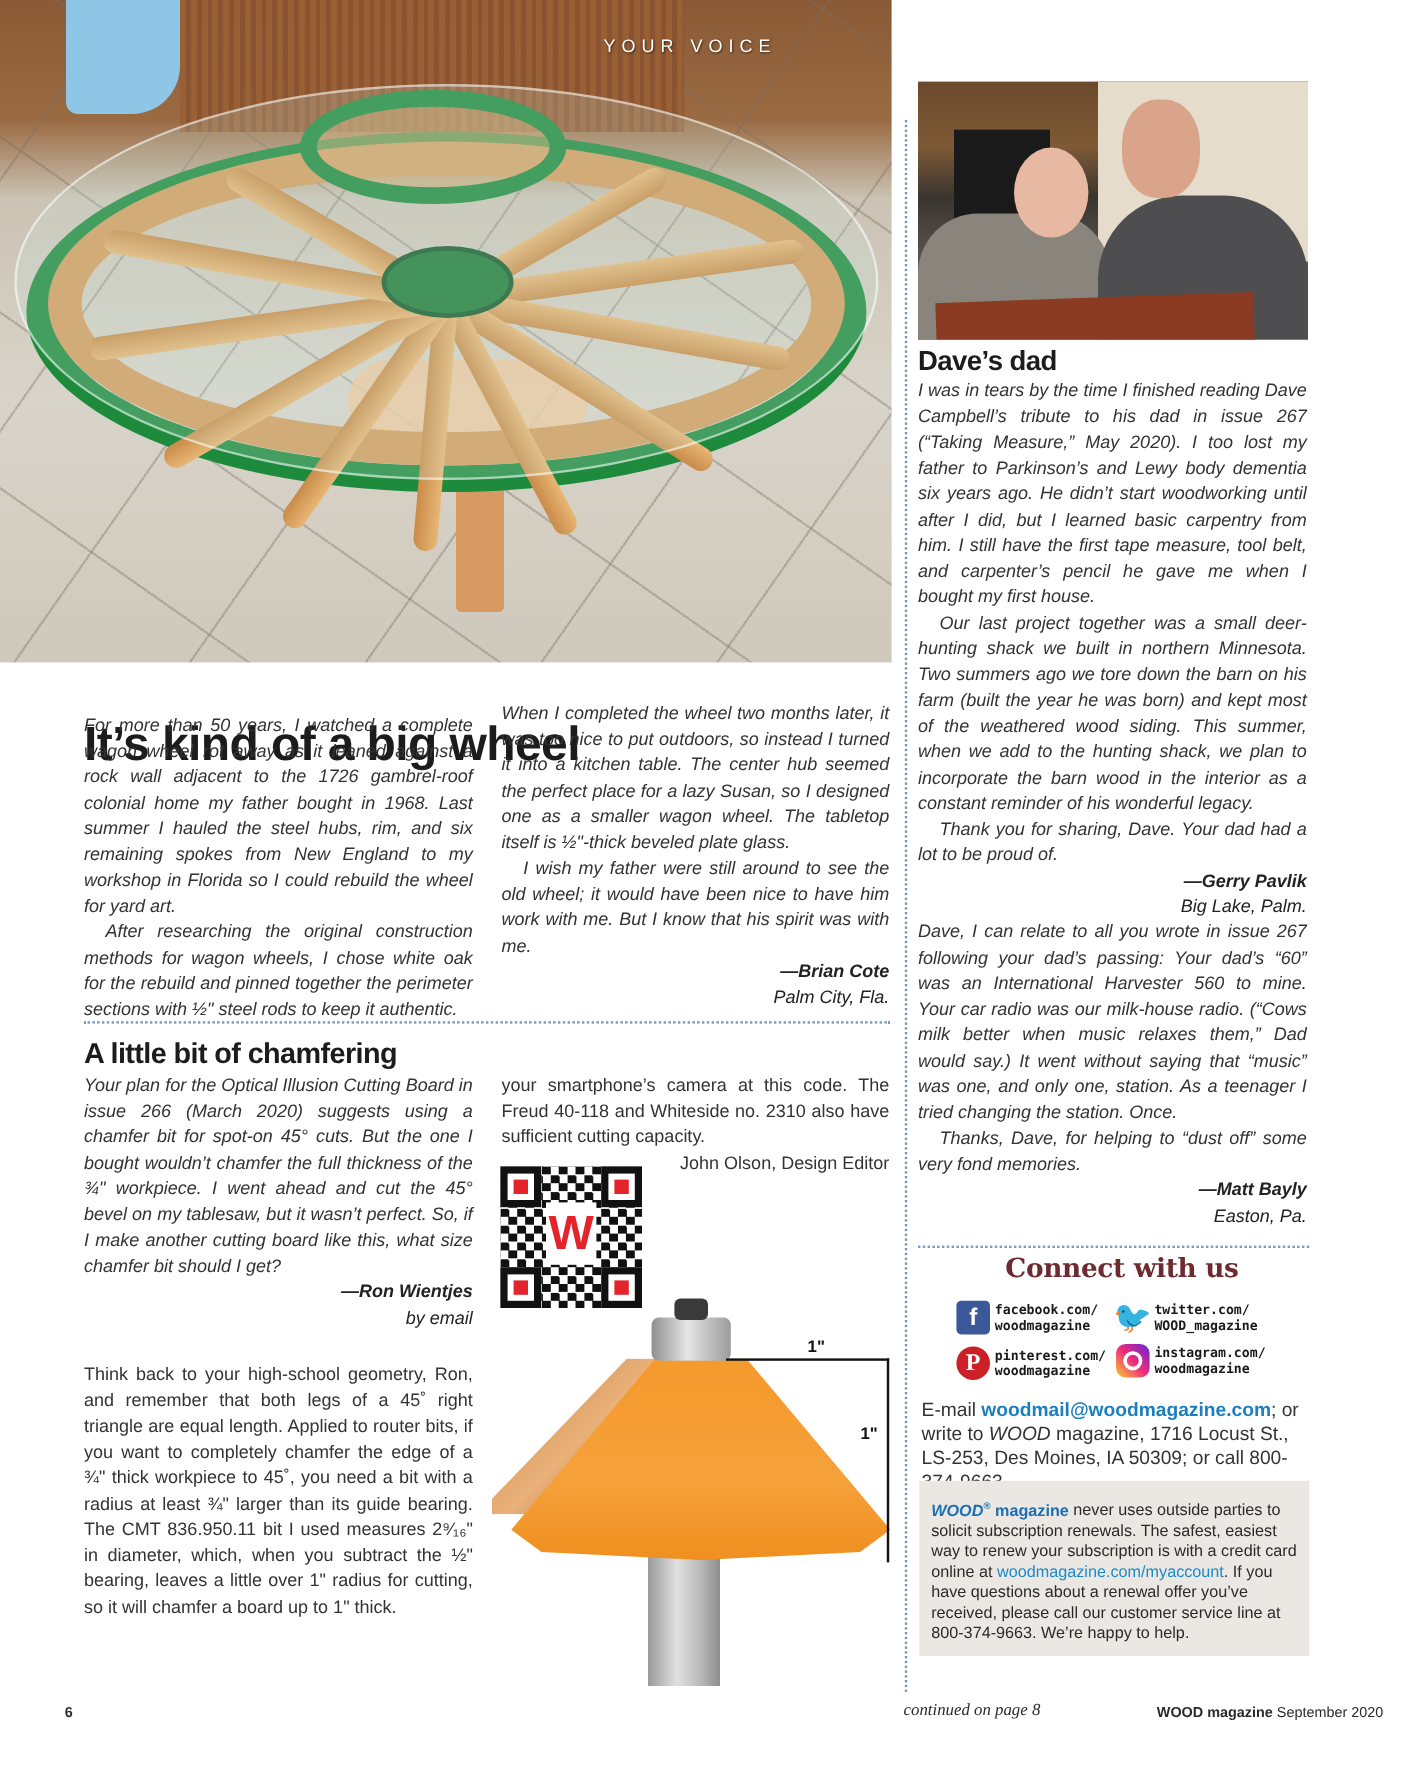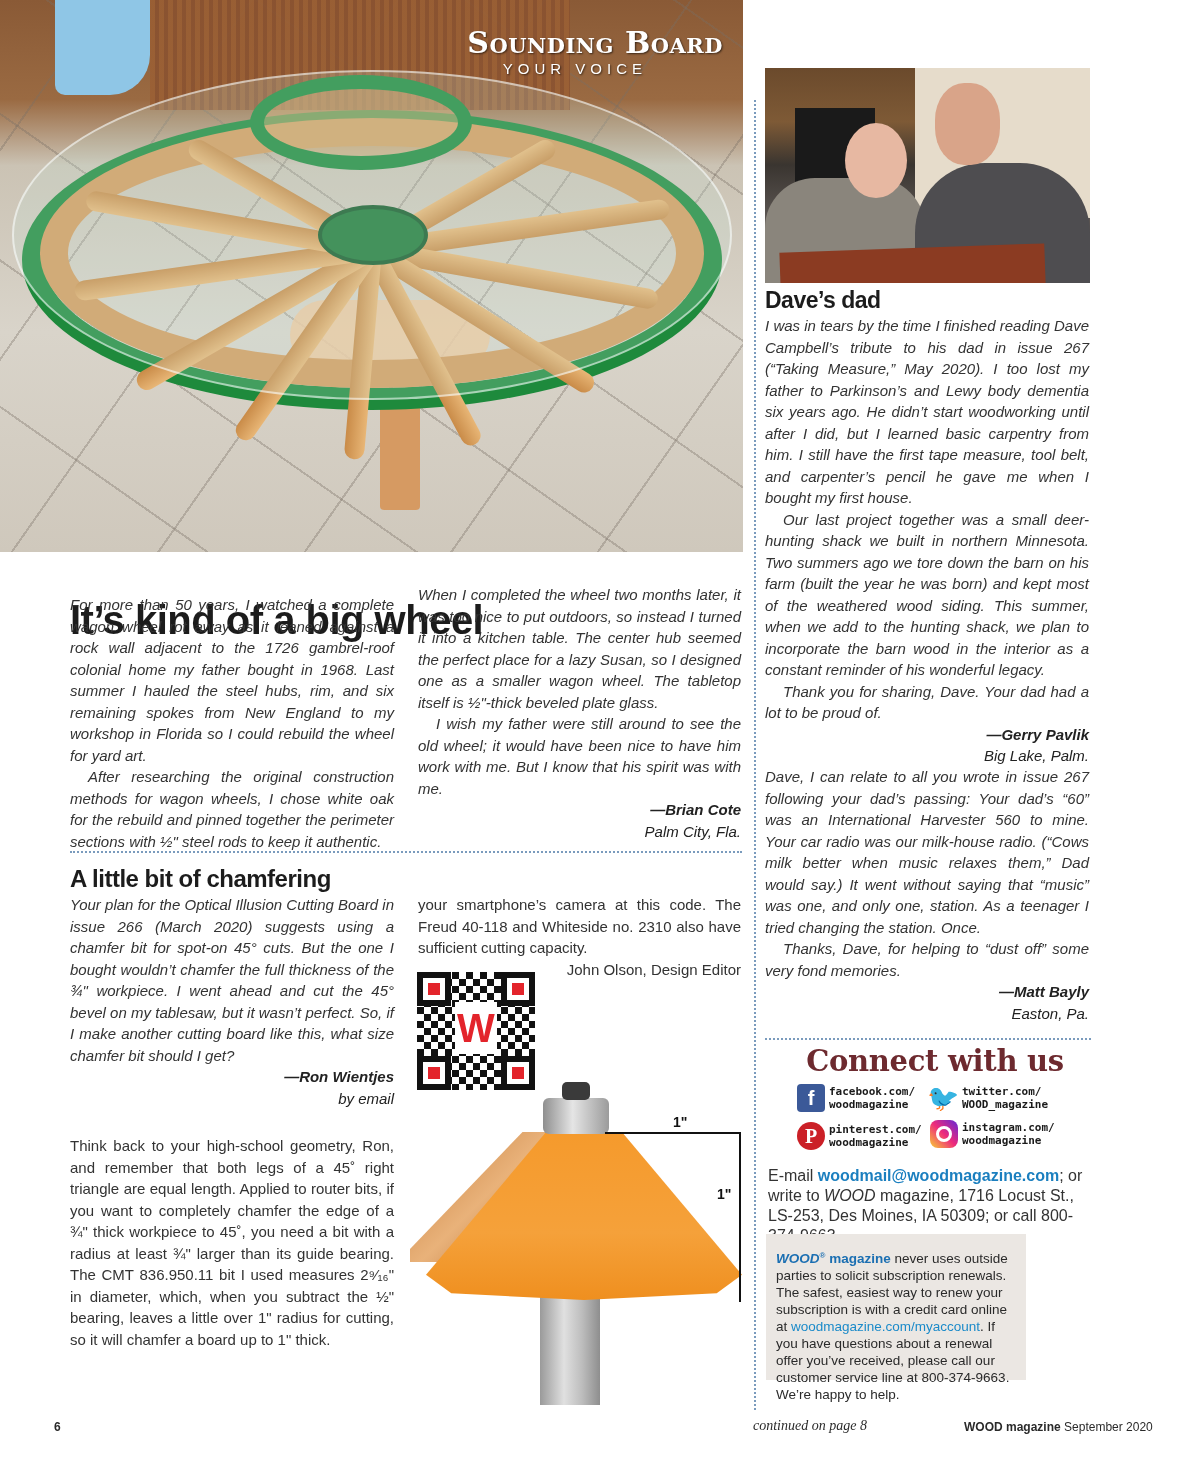--- a/index.html
+++ b/index.html
@@ -75,33 +75,33 @@
     background: linear-gradient(180deg,#f59a2c,#f5a13a 60%,#ef8f1f);
     clip-path: polygon(38% 0, 62% 0, 100% 85%, 92% 96%, 50% 100%, 8% 96%, 0 85%); }
   .bit .blade { position: absolute; left: 0; top: 52px; width: 150px; height: 130px;
     background: linear-gradient(135deg,#c47b3a,#e9b27a 50%,#a9632a);
     clip-path: polygon(75% 0, 100% 0, 100% 20%, 20% 100%, 0 100%, 0 90%); }
   .dim-h { position: absolute; left: 195px; top: 52px; width: 136px; height: 0; border-top: 2px solid #111; }
   .dim-v { position: absolute; left: 329px; top: 52px; width: 0; height: 170px; border-left: 2px solid #111; }
   .dim-label { position: absolute; font-weight: bold; font-size: 14px; color: #111; }
 
   
-  .connect-title { font-family: "DejaVu Serif", serif; font-weight: bold; font-size: 29px; color: #6d2a2f; text-align: center; letter-spacing: -.3px; }
+  .connect-title { font-family: "DejaVu Serif", serif; font-weight: bold; font-size: 22px; color: #6d2a2f; text-align: center; letter-spacing: -.3px; }
   .social { position: absolute; display: flex; align-items: center; gap: 4px; }
   .social .ico { width: 28px; height: 28px; display: flex; align-items: center; justify-content: center; color: #fff; font-weight: bold; font-size: 20px; }
   .social .lbl { font-family: "DejaVu Sans Mono", monospace; font-weight: bold; font-size: 11px; line-height: 13px; color: #1a1a1a; }
   .ico-fb { background: #3b5998; border-radius: 4px; font-family: "Liberation Sans", sans-serif; }
   .ico-tw { color: #1da1f2 !important; font-size: 26px !important; }
   .ico-pin { background: #cb2027; border-radius: 50%; font-family: "Liberation Serif", serif; }
   .ico-ig { border-radius: 8px; background: linear-gradient(45deg,#f9ce34,#ee2a7b 50%,#6228d7); }
   .ico-ig span { width: 16px; height: 16px; border: 3px solid #fff; border-radius: 50%; display: block; }
 
   .contact { font-size: 16px; line-height: 20px; color: #333; }
   .contact .link { color: #1b7fbf; font-weight: bold; }
-  .notice { position: absolute; left: 766px; top: 1234px; width: 260px; height: 146px; background: #ebe7e3; padding: 12px 10px; font-size: 13.5px; line-height: 17px; color: #2a2a2a; }
+  .notice { position: absolute; left: 766px; top: 1234px; width: 325px; height: 146px; background: #ebe7e3; padding: 12px 10px; font-size: 13.5px; line-height: 17px; color: #2a2a2a; }
   .notice .brand { color: #1b6fb2; font-weight: bold; }
   .notice .url { color: #1b8ac9; }
 
   .footer { position: absolute; top: 1420px; font-size: 12px; }
 </style>
 </head>
 <body>
 
 <div class="hero">
   <div class="tiles"></div>
@@ -119,21 +119,20 @@
   <div class="spoke" style="width:230px;transform:rotate(125deg)"></div>
   <div class="spoke" style="width:270px;transform:rotate(150deg)"></div>
   <div class="spoke" style="width:300px;transform:rotate(172deg)"></div>
   <div class="spoke" style="width:290px;transform:rotate(190deg)"></div>
   <div class="spoke" style="width:210px;transform:rotate(-30deg)"></div>
   <div class="spoke" style="width:210px;transform:rotate(-150deg)"></div>
   <div class="hub"></div>
   <div class="lazy"></div>
   <div class="glass"></div>
   <div class="section-title">
-    <div class="main">Sounding Board</div>
     <div class="sub">YOUR VOICE</div>
   </div>
 </div>
 
 <div class="headline" style="position:absolute;left:70px;top:558px;font-size:40px;margin-top:40px;">It’s kind of a big wheel</div>
 <div class="col" style="left:70px;top:594px;width:324px;">
   <p class="body-it">For more than 50 years, I watched a complete wagon wheel rot away as it leaned against a rock wall adjacent to the 1726 gambrel-roof colonial home my father bought in 1968. Last summer I hauled the steel hubs, rim, and six remaining spokes from New England to my workshop in Florida so I could rebuild the wheel for yard art.</p>
   <p class="body-it indent">After researching the original construction methods for wagon wheels, I chose white oak for the rebuild and pinned together the perimeter sections with ½" steel rods to keep it authentic.</p>
 </div>
 <div class="col" style="left:418px;top:584px;width:323px;">

